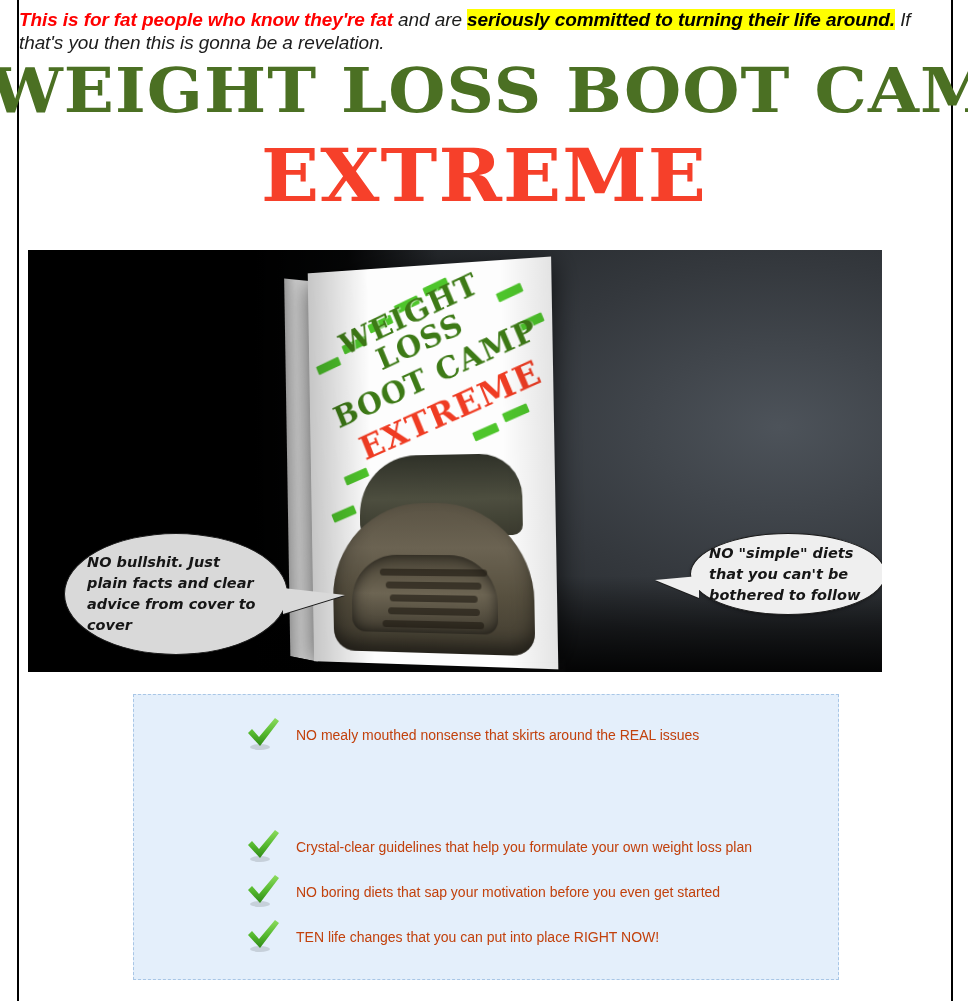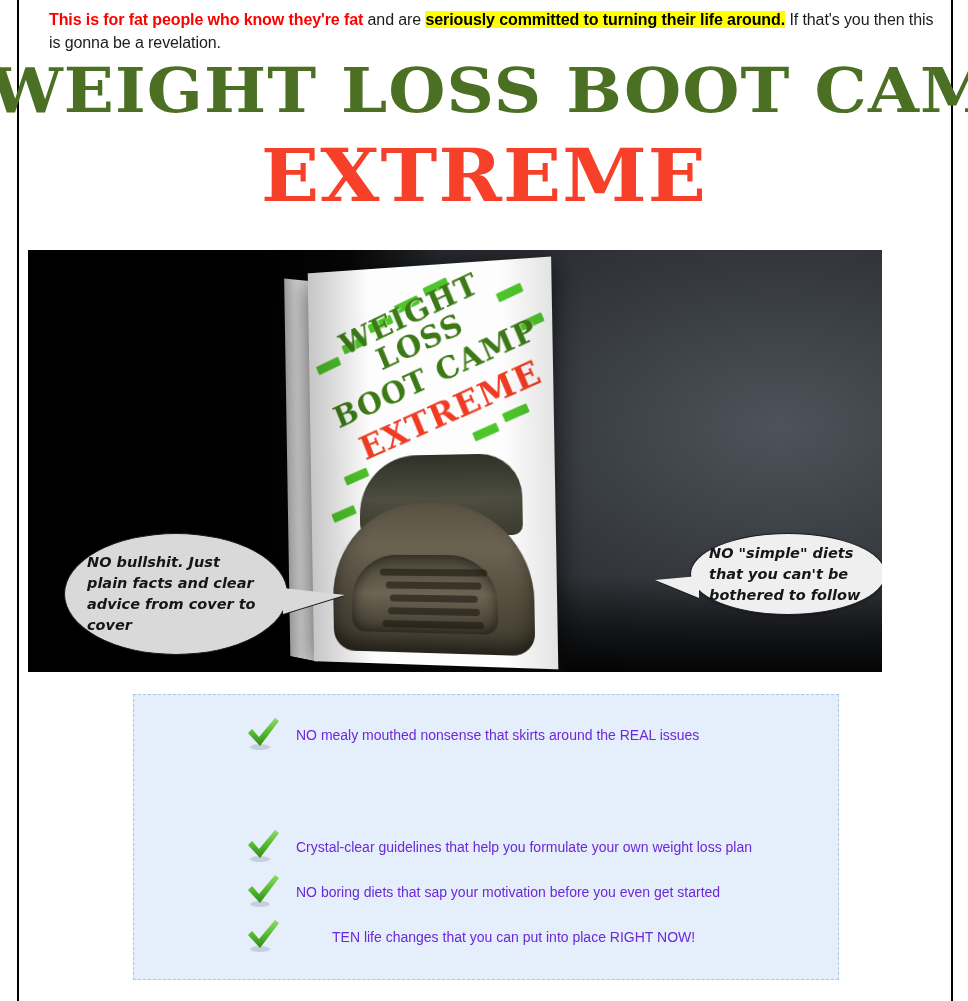--- a/index.html
+++ b/index.html
@@ -24,27 +24,28 @@
     width: 2px;
     height: 1001px;
     background: #000000;
   }
   .page-rule.left  { left: 17px; }
   .page-rule.right { left: 951px; }
 
   
   .intro {
     position: absolute;
-    left: 49px;
+    left: 19px;
     top: 8px;
     width: 896px;
-    font-size: 16px;
+    font-size: 19px;
     line-height: 23px;
     color: #1c1c1c;
     letter-spacing: -0.1px;
+    font-style: italic;
   }
   .intro .red {
     color: #ff0000;
     font-weight: bold;
   }
   .intro .hl {
     background: #ffff00;
     font-weight: bold;
     color: #000000;
   }
@@ -306,28 +307,28 @@
   .benefit-row .check {
     flex: 0 0 38px;
     height: 36px;
     position: relative;
     margin-right: 14px;
     margin-top: -7px;
   }
   .benefit-row .label {
     font-size: 14px;
     line-height: 22px;
-    color: #6d28d9;
+    color: #c2410c;
     padding-top: 1px;
   }
   #benefit-0 { top: 28px; }
   #benefit-1 { top: 73px; }
   #benefit-2 { top: 140px; }
   #benefit-3 { top: 185px; }
-  #benefit-4 { top: 230px; gap: 36px; }
+  #benefit-4 { top: 230px; }
 </style>
 </head>
 <body>
 
 <div class="page-rule left"></div>
 <div class="page-rule right"></div>
 
 <div class="intro">
   <span class="red">This is for fat people who know they're fat</span><span> and are </span><span class="hl">seriously committed to turning their life around.</span><span> If that's you then this is gonna be a revelation.</span>
 </div>

